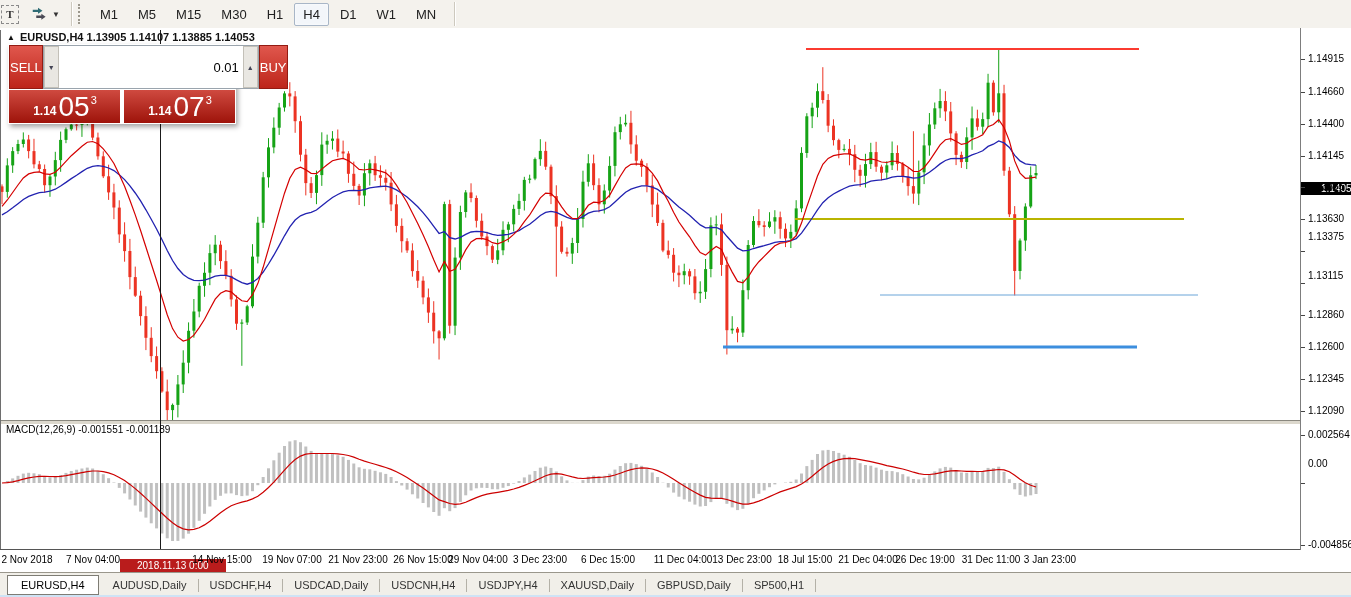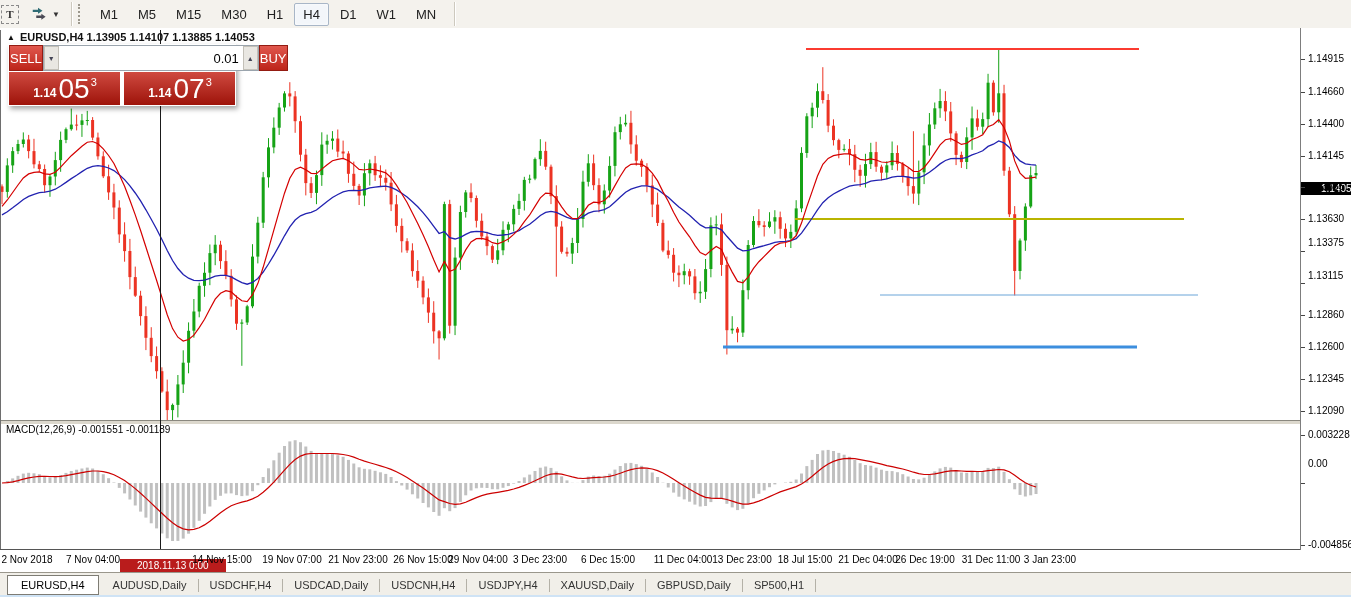--- a/index.html
+++ b/index.html
@@ -18,21 +18,21 @@
   .tfbtn{padding:3px 8px;font-size:13px;color:#222;margin:0 1px;border:1px solid transparent;border-radius:2px;cursor:default;}
   .tfbtn.sel{border:1px solid #a8b6c7;background:#f3f6fa;box-shadow:inset 0 0 3px #fff;}
   
   #plot{position:absolute;left:0;top:28px;width:1300px;height:522px;background:#fff;}
   #chart-title{position:absolute;left:7px;top:31px;font-size:11px;font-weight:bold;color:#111;z-index:5;white-space:nowrap;}
   #chart-title .tri{font-size:8px;margin-right:5px;position:relative;top:-1px;}
   #macd-label{position:absolute;left:6px;top:424px;font-size:10px;color:#000;z-index:5;}
   
   #trade-panel{position:absolute;left:8px;top:44px;width:226px;z-index:10;
                box-shadow:2px 3px 5px rgba(0,0,0,.35);background:#fff;padding:1px;}
-  .tp-row1{display:flex;height:26px;}
+  .tp-row1{display:flex;height:44px;}
   .tp-btn{width:82px;display:flex;align-items:center;justify-content:center;color:#fff;
           font-size:13px;background:linear-gradient(#e0574d,#bd251a);border:1px solid #931b12;
           box-sizing:border-box;cursor:pointer;}
   .tp-spin{flex:1;display:flex;border:1px solid #9aa4ad;box-sizing:border-box;background:#a21caf;}
   .spin-btn{width:15px;display:flex;align-items:center;justify-content:center;background:#e9e7e2;
             font-size:7px;color:#445;cursor:pointer;border:1px solid #c3c0b8;box-sizing:border-box;}
   .lot{flex:1;border:none;font-size:13px;text-align:right;padding:0 4px;color:#000;min-width:0;
        font-family:"Liberation Sans",sans-serif;}
   .tp-row2{display:flex;height:33px;margin-top:1px;}
   .tp-price{width:111px;background:linear-gradient(#cf4a40,#9e130a);color:#fff;display:flex;
@@ -761,33 +761,33 @@
       <div class="plabel" style="top: 58px;">1.14660</div>
       <div class="ptick" style="top: 64px;"></div>
       <div class="plabel" style="top: 90px;">1.14400</div>
       <div class="ptick" style="top: 96px;"></div>
       <div class="plabel" style="top: 122px;">1.14145</div>
       <div class="ptick" style="top: 128px;"></div>
       <div class="plabel" style="top: 153px;">1.13885</div>
       <div class="ptick" style="top: 159px;"></div>
       <div class="plabel" style="top: 185px;">1.13630</div>
       <div class="ptick" style="top: 191px;"></div>
-      <div class="plabel" style="top: 209px;">1.13375</div>
+      <div class="plabel" style="top: 203px;">1.13375</div>
       <div class="ptick" style="top: 223px;"></div>
       <div class="plabel" style="top: 242px;">1.13115</div>
       <div class="ptick" style="top: 255px;"></div>
       <div class="plabel" style="top: 281px;">1.12860</div>
       <div class="ptick" style="top: 287px;"></div>
       <div class="plabel" style="top: 313px;">1.12600</div>
       <div class="ptick" style="top: 319px;"></div>
       <div class="plabel" style="top: 345px;">1.12345</div>
       <div class="ptick" style="top: 351px;"></div>
       <div class="plabel" style="top: 377px;">1.12090</div>
       <div class="ptick" style="top: 383px;"></div>
-      <div class="plabel" style="top: 401px;">0.003228</div>
+      <div class="plabel" style="top: 401px;">0.002564</div>
       <div class="ptick" style="top: 407px;"></div>
       <div class="plabel" style="top: 430px;">0.00</div>
       <div class="ptick" style="top: 455px;"></div>
       <div class="plabel" style="top: 511px;">-0.004856</div>
       <div class="ptick" style="top: 517px;"></div>
     </div>
 
   <div id="time-axis">
     <div id="time-badge" style="left: 157px;">2018.11.13 0:00</div>
   <div class="tlabel" style="left: 27px;">2 Nov 2018</div>

